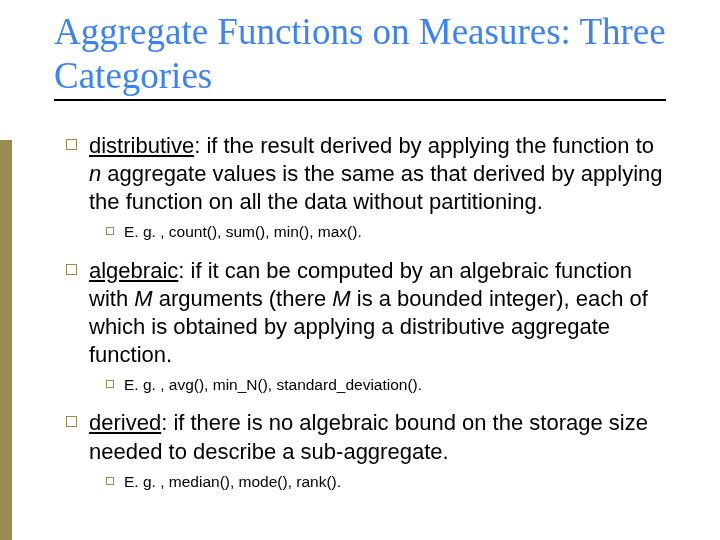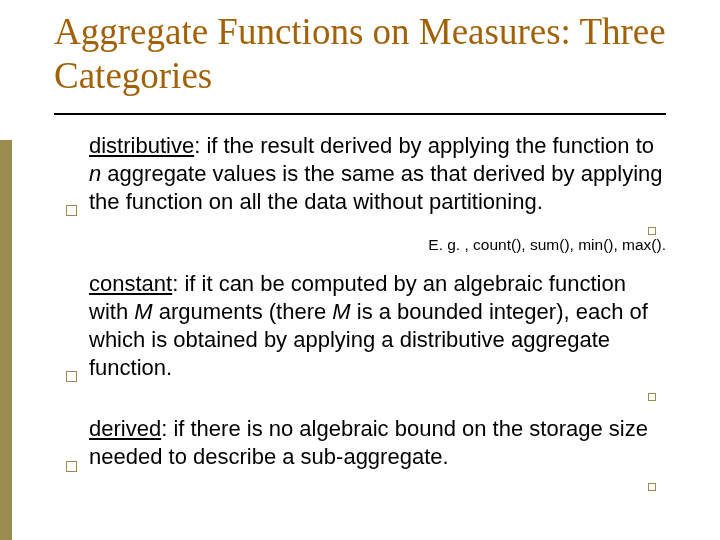--- a/index.html
+++ b/index.html
@@ -29,38 +29,38 @@
   .title-block {
     position: absolute;
     left: 54px;
     top: 10px;
     width: 612px;
   }
   .title-text {
     font-family: "Times New Roman", Times, serif;
     font-size: 37px;
     line-height: 1.18;
-    color: #a16207;
-    padding-bottom: 16px;
+    color: #3b82f6;
+    padding-bottom: 2px;
   }
   .title-rule {
     border: none;
     border-top: 2px solid #000;
     margin: 0;
     width: 100%;
   }
   .body {
     position: absolute;
     left: 66px;
     top: 132px;
     width: 600px;
   }
   .item {
     display: flex;
-    align-items: flex-end;
+    align-items: flex-start;
     margin-bottom: 6px;
   }
   .bullet {
     flex: 0 0 auto;
     width: 11px;
     height: 11px;
     border: 1.5px solid #9a8b4f;
     box-sizing: border-box;
     margin-top: 7px;
     margin-right: 12px;
@@ -71,22 +71,21 @@
   }
   .term {
     text-decoration: underline;
   }
   .em { font-style: italic; }
   .sub {
     margin-left: 40px;
     margin-top: 6px;
     margin-bottom: 14px;
     display: flex;
-    align-items: flex-end;
-    flex-direction: column;
+    align-items: flex-start;
   }
   .sub .bullet {
     width: 8px;
     height: 8px;
     border: 1.2px solid #9a8b4f;
     margin-top: 5px;
     margin-right: 10px;
   }
   .sub-text {
     font-size: 15.5px;
@@ -113,31 +112,33 @@
       </div>
     </div>
     <div class="sub">
       <div class="bullet"></div>
       <div class="sub-text">E. g. , count(), sum(), min(), max().</div>
     </div>
 
     <div class="item">
       <div class="bullet"></div>
       <div class="item-text">
-        <span class="term">constant</span><span>: </span><span>if it can be computed by an algebraic function with </span><span class="em">M</span><span> arguments (there </span><span class="em">M</span><span> is a bounded integer), each of which is obtained by applying a distributive aggregate function.</span>
+        <span class="term">algebraic</span><span>: </span><span>if it can be computed by an algebraic function with </span><span class="em">M</span><span> arguments (there </span><span class="em">M</span><span> is a bounded integer), each of which is obtained by applying a distributive aggregate function.</span>
       </div>
     </div>
     <div class="sub">
       <div class="bullet"></div>
+      <div class="sub-text">E. g. ,  avg(), min_N(), standard_deviation().</div>
     </div>
 
     <div class="item">
       <div class="bullet"></div>
       <div class="item-text">
         <span class="term">derived</span><span>: </span><span>if there is no algebraic bound on the storage size needed to describe a sub-aggregate.</span>
       </div>
     </div>
     <div class="sub">
       <div class="bullet"></div>
+      <div class="sub-text">E. g. , median(), mode(), rank().</div>
     </div>
 
   </div>
 </div>
 
 </body></html>

